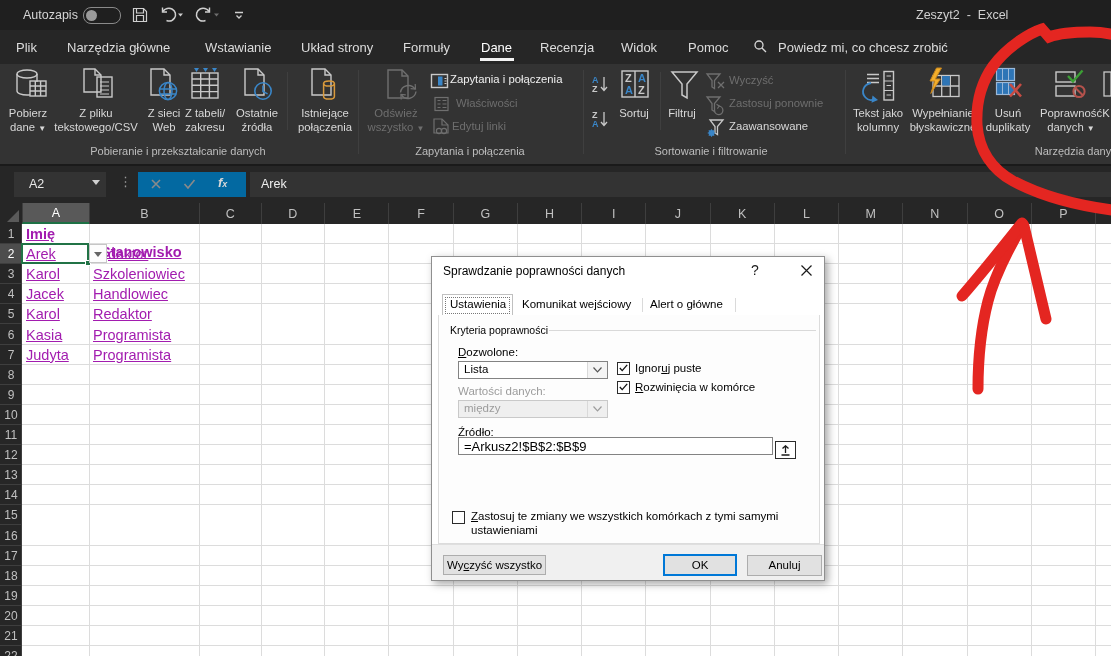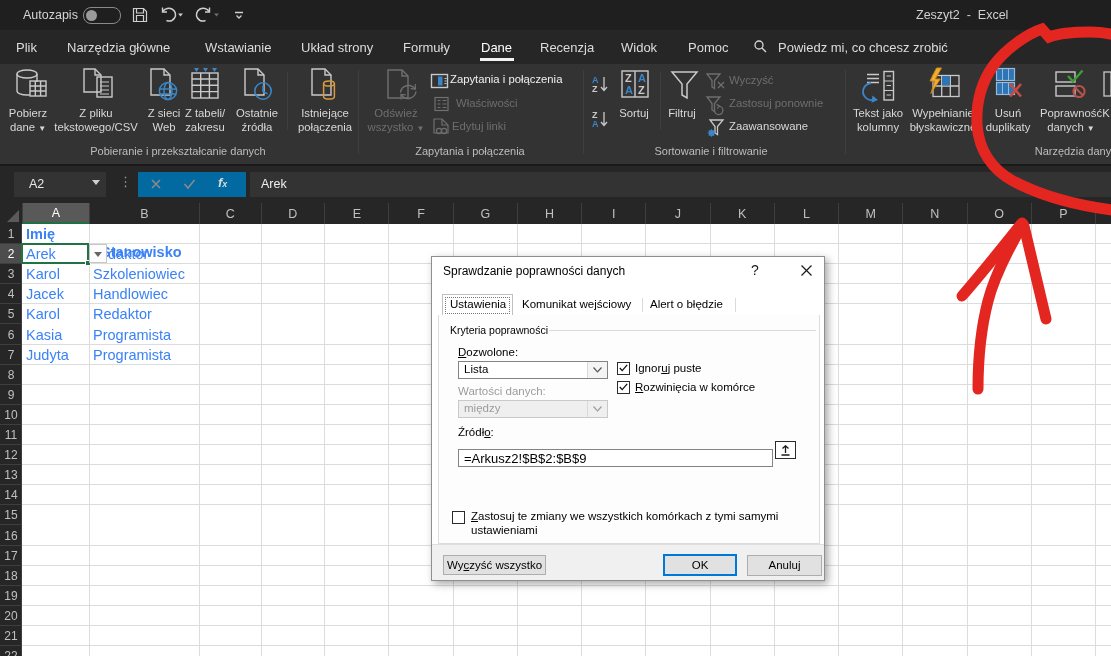--- a/index.html
+++ b/index.html
@@ -24,21 +24,21 @@
   #finput{position:absolute;left:250px;top:6px;width:861px;height:25px;background:#333;color:#eee;font-size:12.5px;line-height:25px;padding-left:11px;box-sizing:border-box;}
   
   #sheet{left:0;top:203px;width:1111px;height:453px;background:#fff;}
   #colhead{position:absolute;left:0;top:0;width:1111px;height:21px;background:#262626;}
   .ch{position:absolute;top:0;height:21px;font-size:12.5px;color:#c0c0c0;text-align:center;line-height:22px;border-left:1px solid #3e3e3e;box-sizing:border-box;}
   #rowhead{position:absolute;left:0;top:21px;width:22px;height:432px;background:#262626;border-right:1px solid #3e3e3e;box-sizing:border-box;}
   .rh{position:absolute;left:0;width:22px;height:20.1px;font-size:12px;color:#c0c0c0;text-align:center;line-height:20px;border-bottom:1px solid #3e3e3e;box-sizing:border-box;}
   #grid{position:absolute;left:22px;top:21px;width:1089px;height:432px;
     background-image:repeating-linear-gradient(to bottom,transparent 0px,transparent 19.1px,#dcdcdc 19.1px,#dcdcdc 20.1px);}
   .gv{position:absolute;top:0;width:1px;height:432px;background:#dcdcdc;}
-  .cell{position:absolute;font-size:14.5px;color:#3b82f6;height:32px;line-height:21px;white-space:nowrap;}
+  .cell{position:absolute;font-size:14.5px;color:#a21caf;height:32px;line-height:21px;white-space:nowrap;text-decoration:underline;}
   .cell.b{font-weight:bold;}
   
   #dlg{left:431px;top:256px;width:394px;height:325px;background:#fff;border:1px solid #8f8f8f;box-sizing:border-box;box-shadow:3px 3px 8px rgba(0,0,0,0.35);font-size:11.5px;color:#000;}
   .dtx{position:absolute;white-space:nowrap;}
   u{text-decoration:underline;}
 </style>
 </head>
 <body>
 
 <div id="titlebar" class="abs">
@@ -374,21 +374,21 @@
       <path d="M1.5 1.5 L11.5 11.5 M11.5 1.5 L1.5 11.5"></path>
     </svg>
 
   <div class="abs" style="left:6px;top:57.5px;width:382px;height:1px;background:#d9d9d9;"></div>
   <div class="abs" style="left:10px;top:37px;width:71px;height:21px;background:#fff;border:1px solid #c0c0c0;border-bottom:none;box-sizing:border-box;padding-left:14px;">
     <div class="abs" style="left:2px;top:2px;width:63px;height:15px;border:1px dotted #777;"></div>
     <div class="dtx" style="left:7px;top:3px;">Ustawienia</div>
   </div>
   <div class="dtx" style="left:90px;top:41px;">Komunikat wejściowy</div>
   <div class="abs" style="left:210px;top:41px;width:1px;height:14px;background:#dadada;"></div>
-  <div class="dtx" style="left:218px;top:41px;">Alert o błędzie</div>
+  <div class="dtx" style="left:218px;top:41px;">Alert o główne</div>
   <div class="abs" style="left:303px;top:41px;width:1px;height:14px;background:#dadada;"></div>
 
   <div class="abs" style="left:6px;top:58px;width:382px;height:229px;background:#fdfdfd;border:1px solid #dcdcdc;border-top:none;box-sizing:border-box;"></div>
   <div class="dtx" style="left:18px;top:67px;font-size:10.5px;">Kryteria poprawności</div>
   <div class="abs" style="left:117px;top:72.5px;width:267px;height:1px;background:#d9d9d9;"></div>
   <div class="dtx" style="left:26px;top:89px;"><u>D</u>ozwolone:</div>
 
   <div class="abs" style="left:26px;top:104px;width:150px;height:18px;background:#fff;border:1px solid #838383;box-sizing:border-box;">
     <div class="dtx" style="left:5px;top:1px;">Lista</div>
     <div class="abs" style="right:0;top:0;width:19px;height:16px;background:#f4f4f4;border-left:1px solid #d9d9d9;">
@@ -414,21 +414,21 @@
   <div class="dtx" style="left:26px;top:128px;color:#9c9c9c;">Wartości danych:</div>
   <div class="abs" style="left:26px;top:143px;width:150px;height:18px;background:#efefef;border:1px solid #c9c9c9;box-sizing:border-box;">
     <div class="dtx" style="left:5px;top:1px;color:#9c9c9c;">między</div>
     <div class="abs" style="right:0;top:0;width:19px;height:16px;background:#efefef;border-left:1px solid #d9d9d9;">
       <svg class="abs" style="left:5px;top:5px" width="9" height="6" viewBox="0 0 9 6" fill="none" stroke="#9c9c9c" stroke-width="1.2">
           <path d="M0.5 0.5 L4.5 4.8 L8.5 0.5"></path>
         </svg>
     </div>
   </div>
   <div class="dtx" style="left:26px;top:169px;">Źródł<u>o</u>:</div>
-  <div class="abs" style="left:26px;top:192px;width:315px;height:18px;background:#fff;border:1px solid #838383;box-sizing:border-box;">
+  <div class="abs" style="left:26px;top:180px;width:315px;height:18px;background:#fff;border:1px solid #838383;box-sizing:border-box;">
     <div class="dtx" style="left:5px;top:1px;font-size:13px;">=Arkusz2!$B$2:$B$9</div>
   </div>
   <div class="abs" style="left:343px;top:184px;width:21px;height:18px;background:#fff;border:1px solid #2b2b2b;box-sizing:border-box;">
     <svg class="abs" style="left:4px;top:3px" width="11" height="11" viewBox="0 0 11 11" fill="none" stroke="#1a1a1a" stroke-width="1.3">
         <path d="M5.5 8 L5.5 1 M2.5 3.5 L5.5 0.8 L8.5 3.5 M1.5 10 L9.5 10"></path>
       </svg>
   </div>
 
   <div class="abs" style="left:20px;top:254px;width:13px;height:13px;background:#fff;border:1.5px solid #2b2b2b;box-sizing:border-box;"></div>
   <div class="dtx" style="left:39px;top:253px;"><u>Z</u>astosuj te zmiany we wszystkich komórkach z tymi samymi</div>

